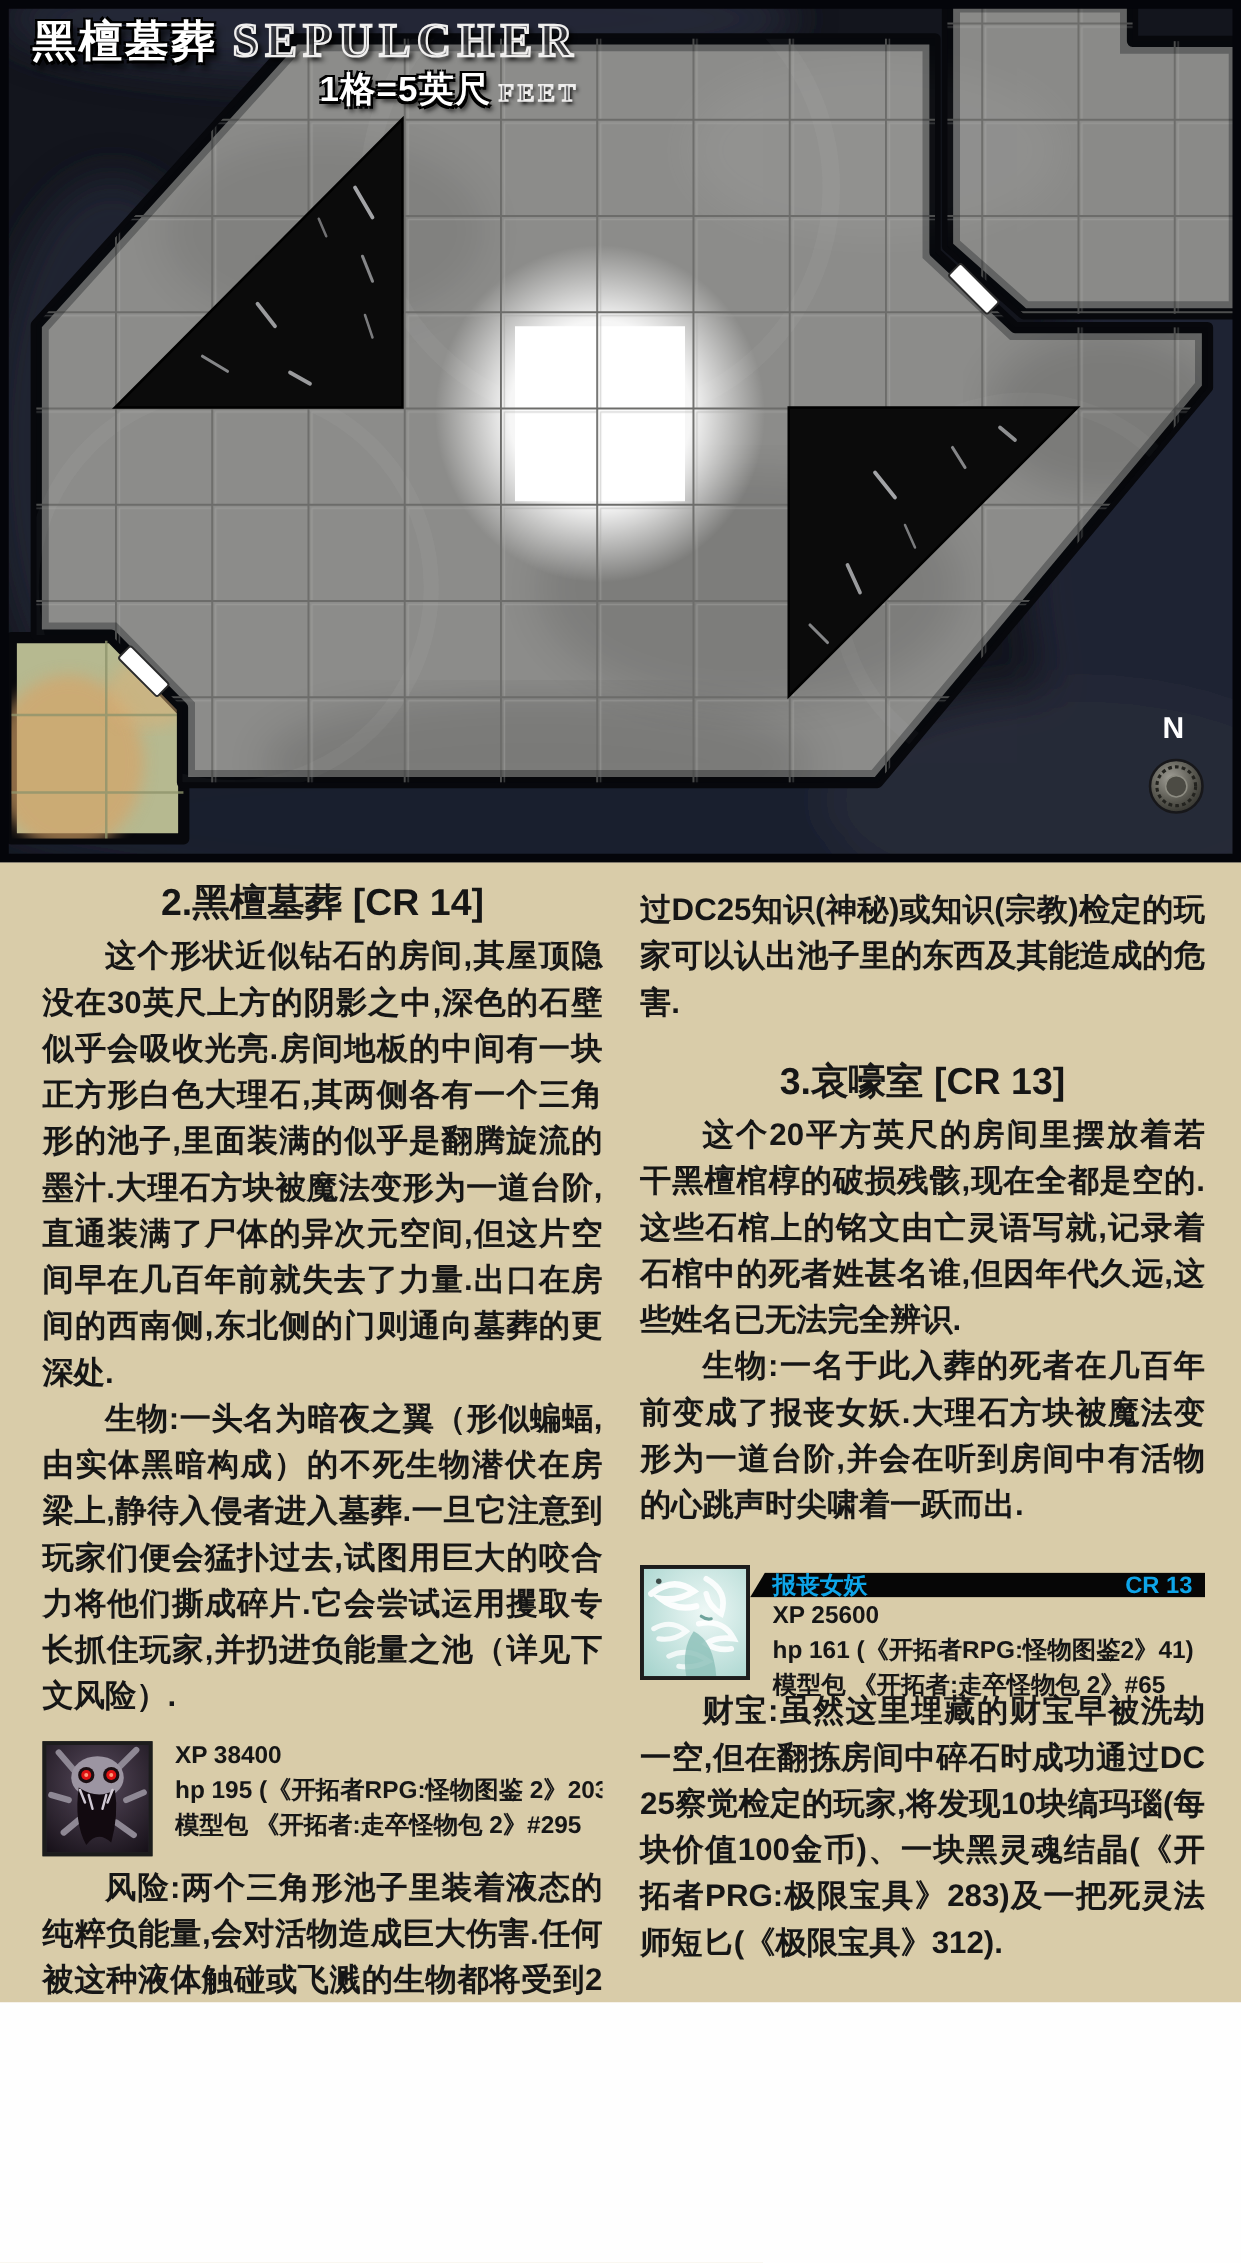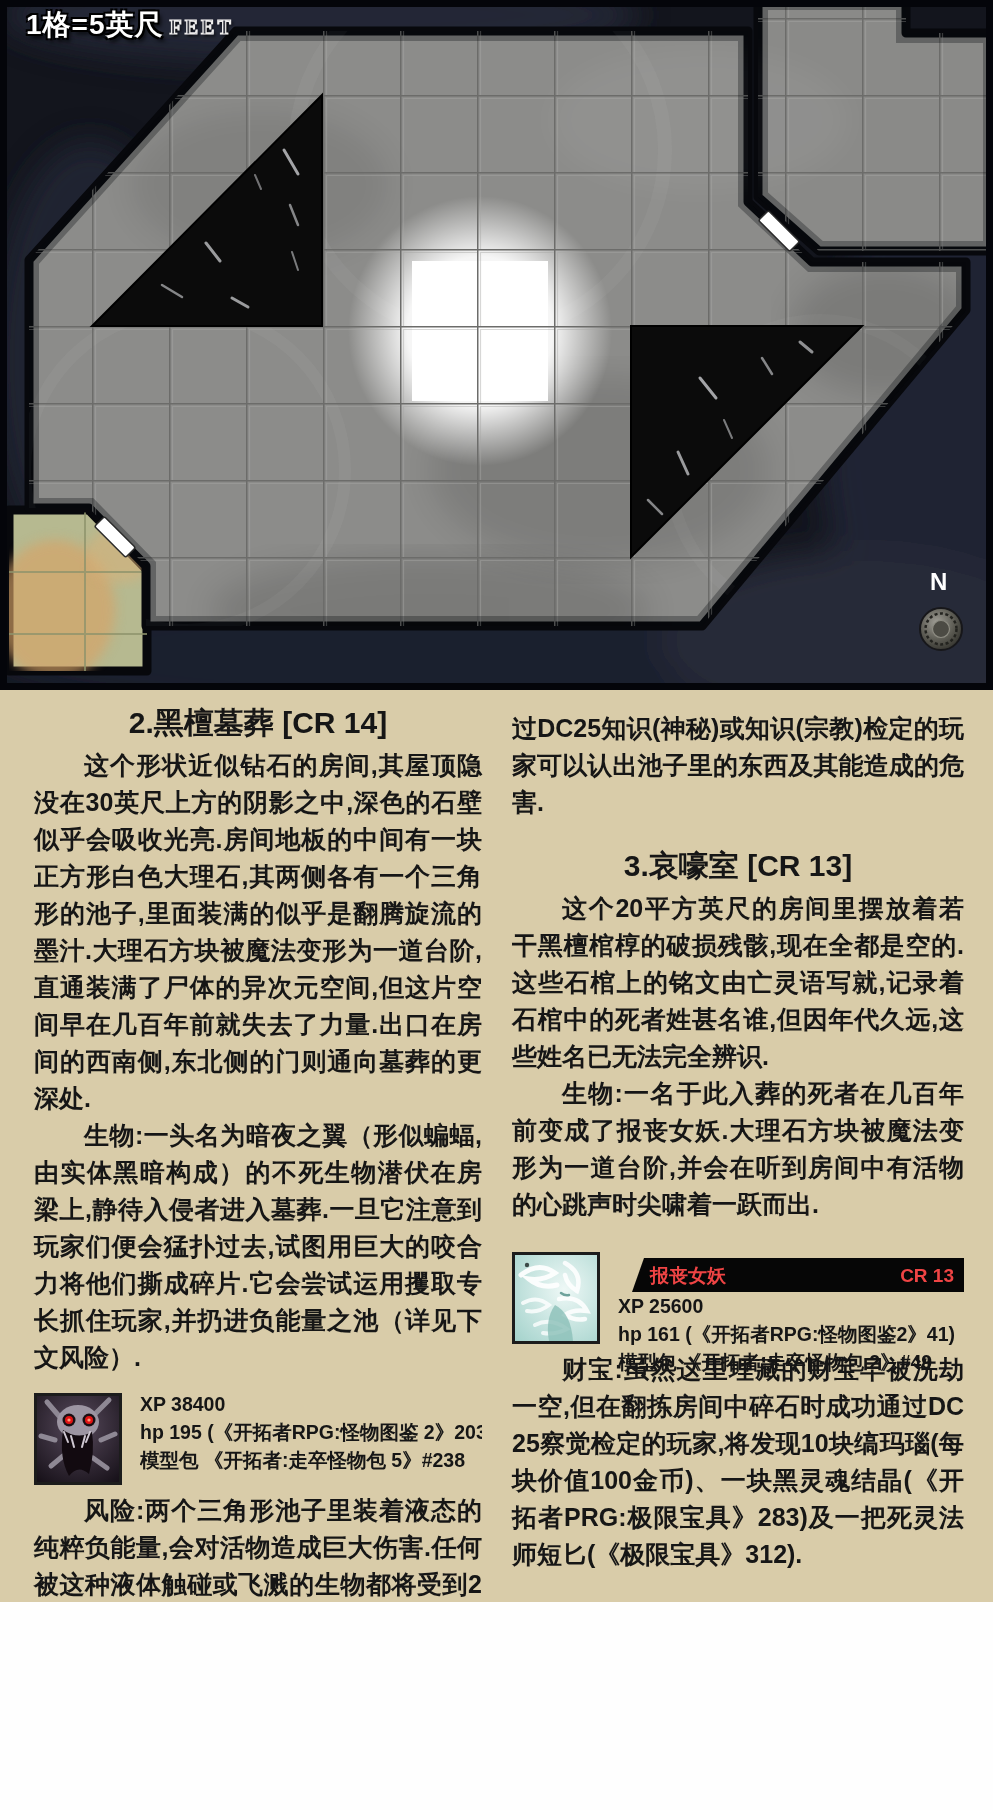--- a/index.html
+++ b/index.html
@@ -32,23 +32,23 @@
   .col p{margin:0;text-indent:50px;}
   .col p.cont{text-indent:0;margin-top:20px;}
   .col p.after-block{margin-top:0;}
   .lead{font-weight:900;}
 
   
   .statblock{display:flex;margin-top:14px;height:102px;}
   .portrait{width:88px;height:92px;flex:none;border:3px solid #1c1c1c;box-sizing:border-box;
             position:relative;top:3px;background:#222;overflow:hidden;}
   .sb-right{flex:1;min-width:0;}
-  .sb-bar{height:34px;background:#060606;color:#ef4444;display:flex;justify-content:space-between;
+  .sb-bar{height:20px;background:#060606;color:#0ea5e9;display:flex;justify-content:space-between;
           align-items:center;padding:0 10px 0 18px;font-size:19px;font-weight:800;margin-top:9px;
-          clip-path:polygon(12px 0,100% 0,100% 100%,0 100%);margin-left:32px;}
+          clip-path:polygon(12px 0,100% 0,100% 100%,0 100%);}
   .sb-line{margin-left:18px;font-size:19.5px;font-weight:700;line-height:27px;margin-top:1px;
            white-space:nowrap;overflow:hidden;}
 
   
   .blank{position:absolute;top:1602px;left:0;width:993px;height:208px;background:#fefefe;}
 </style>
 </head>
 <body>
 
 <div class="page">
@@ -172,20 +172,24 @@
       <g>
         <circle cx="941" cy="629" r="21" fill="url(#medal)" stroke="#17171a" stroke-width="2"></circle>
         <circle cx="941" cy="629" r="15.5" fill="none" stroke="#23231f" stroke-width="2.5" stroke-dasharray="3,2.5"></circle>
         <circle cx="941" cy="629" r="8.5" fill="#4c4b44" stroke="#8d8c82" stroke-width="1.2"></circle>
       </g>
 
       <rect x="0" y="0" width="993" height="690" fill="none" stroke="#04050a" stroke-width="14"></rect>
     </svg>
 
     <div class="map-title">
+      <div class="mt-row">
+        <span class="mt-cn">黑檀墓葬</span>
+        <span class="mt-en">SEPULCHER</span>
+      </div>
       <div class="mt-row" style="margin-top:-4px;justify-content:flex-end;">
         <span class="mt-cn2">1格=5英尺</span>
         <span class="mt-en2">FEET</span>
       </div>
     </div>
   </div>
 
   <div class="article">
 
     <div class="col col-left">
@@ -210,21 +214,21 @@
             <circle cx="52" cy="24" r="6.5" fill="#1a0e12"></circle>
             <circle cx="32" cy="24" r="4" fill="#e01313"></circle>
             <circle cx="52" cy="24" r="4" fill="#e01313"></circle>
             <circle cx="32" cy="24" r="1.6" fill="#ff9a7a"></circle>
             <circle cx="52" cy="24" r="1.6" fill="#ff9a7a"></circle>
           </svg>
         </div>
         <div class="sb-right">
           <div class="sb-line">XP 38400</div>
           <div class="sb-line">hp 195 (《开拓者RPG:怪物图鉴 2》203)</div>
-          <div class="sb-line">模型包 《开拓者:走卒怪物包 5》#238</div>
+          <div class="sb-line">模型包 《开拓者:走卒怪物包 2》#295</div>
         </div>
       </div>
 
       <p class="after-block"><span class="lead">风险:</span><span>两个三角形池子里装着液态的纯粹负能量,会对活物造成巨大伤害.任何被这种液体触碰或飞溅的生物都将受到2d6点负能量伤害.落入池中的生物,只要留在池中就会受到每回合20d6点负能量伤害.成功通</span></p>
     </div>
 
     <div class="col col-right">
       <p class="cont">过DC25知识(神秘)或知识(宗教)检定的玩家可以认出池子里的东西及其能造成的危害.</p>
       <div class="section-heading" style="margin-top:26px;">3.哀嚎室 [CR 13]</div>
       <p>这个20平方英尺的房间里摆放着若干黑檀棺椁的破损残骸,现在全都是空的.这些石棺上的铭文由亡灵语写就,记录着石棺中的死者姓甚名谁,但因年代久远,这些姓名已无法完全辨识.</p>
@@ -251,21 +255,21 @@
             <path d="M46,38 q4,3 8,2" stroke="#6fa39c" stroke-width="2.5" fill="none" stroke-linecap="round"></path>
           </svg>
         </div>
         <div class="sb-right">
           <div class="sb-bar">
             <span>报丧女妖</span>
             <span>CR 13</span>
           </div>
           <div class="sb-line">XP 25600</div>
           <div class="sb-line">hp 161 (《开拓者RPG:怪物图鉴2》41)</div>
-          <div class="sb-line">模型包 《开拓者:走卒怪物包 2》#49</div>
+          <div class="sb-line">模型包 《开拓者:走卒怪物包 2》#65</div>
         </div>
       </div>
 
       <p class="after-block"><span class="lead">财宝:</span><span>虽然这里埋藏的财宝早被洗劫一空,但在翻拣房间中碎石时成功通过DC25察觉检定的玩家,将发现10块缟玛瑙(每块价值100金币)、一块黑灵魂结晶(《开拓者PRG:极限宝具》283)及一把死灵法师短匕(《极限宝具》312).</span></p>
     </div>
   </div>
 
   <div class="blank"></div>
 </div>
 

